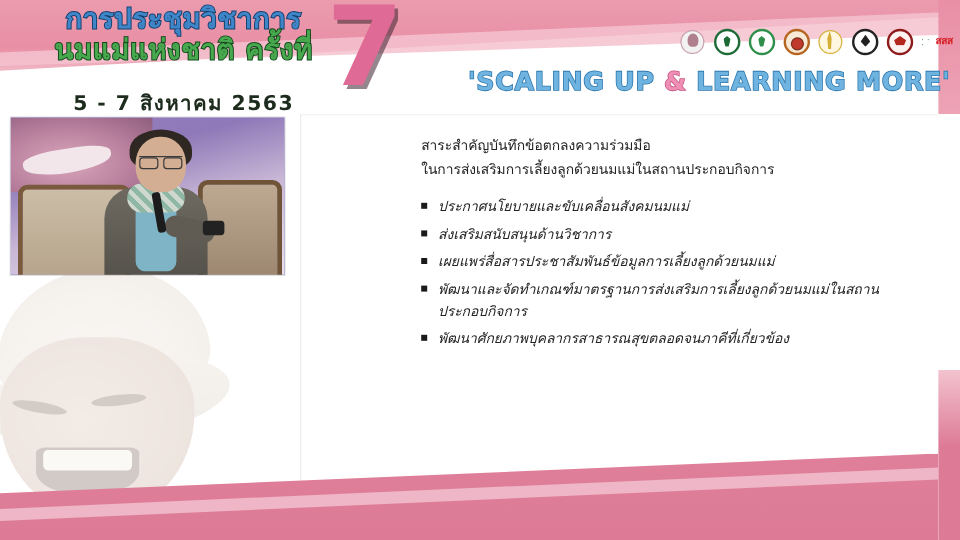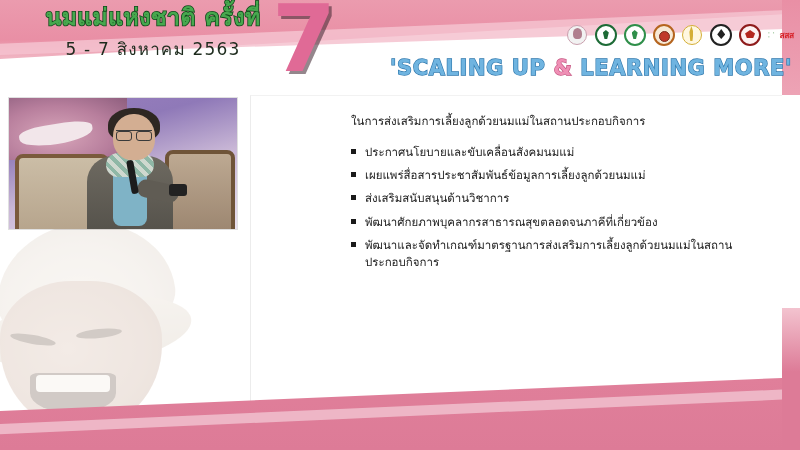--- a/index.html
+++ b/index.html
@@ -49,21 +49,21 @@
     font-size:23px;font-weight:700;color:#3f86c9;line-height:1.08;
     -webkit-text-stroke:1.6px #14406e;paint-order:stroke fill;
     letter-spacing:.5px;white-space:nowrap;
   }
   .title-l2{
     font-size:23px;font-weight:700;color:#47a84e;line-height:1.12;
     -webkit-text-stroke:1.6px #12481c;paint-order:stroke fill;
     letter-spacing:.5px;white-space:nowrap;margin-top:1px;
   }
   .title-date{
-    margin-top:4px;font-size:17px;font-weight:400;color:#1d2b1d;
+    margin-top:16px;font-size:17px;font-weight:700;color:#1d2b1d;
     letter-spacing:1.2px;white-space:nowrap;
   }
 
   
   #logo-row{
     position:absolute;left:566px;top:24px;width:228px;height:26px;
     display:flex;align-items:flex-start;justify-content:space-between;
   }
   .logo{width:22px;height:22px;display:flex;align-items:center;justify-content:center;
         position:relative;flex:0 0 auto;}
@@ -231,21 +231,21 @@
 
   
   #content-panel{
     position:absolute;left:250px;top:0px;width:532px;height:316px;
     background:#ffffff;border-left:1px solid #ececec;border-top:1px solid #f2f2f2;
   }
   #content-inner{position:absolute;left:100px;top:16px;width:410px;}
   .heading-line{
     font-size:11.5px;color:#222222;line-height:1.72;white-space:nowrap;
   }
-  #bullet-list{margin:12px 0 0 0;padding:0;list-style:none;}
+  #bullet-list{margin:12px 0 0 0;padding:0;list-style:none;font-style:italic;}
   #bullet-list li{
     position:relative;padding-left:14px;margin-bottom:6px;
     font-size:11.5px;color:#222222;line-height:1.5;
   }
   #bullet-list li .sq{
     position:absolute;left:0;top:5px;width:5px;height:5px;background:#1a1a1a;
   }
   #bullet-list li .txt{display:block;}
 </style>
 </head>
@@ -253,20 +253,21 @@
 
 <div id="stage">
 
   <div id="header">
     <div class="hdr-pink"></div>
     <div class="hdr-wedge"></div>
     <div class="hdr-wedge2"></div>
     <div class="hdr-right-strip"></div>
 
     <div id="title-block">
+      <div class="title-l1">การประชุมวิชาการ</div>
       <div class="title-l2">นมแม่แห่งชาติ ครั้งที่</div>
       <div class="title-date">5 - 7 สิงหาคม 2563</div>
     </div>
 
     <div id="numeral7">7</div>
 
     <div id="logo-row">
       <span class="logo lg1">
           <span class="disc"></span>
           <span class="inner"></span>
@@ -315,42 +316,43 @@
       <div class="wm-eye l"></div>
       <div class="wm-eye r"></div>
       <div class="wm-mouth"></div>
       <div class="wm-teeth"></div>
       <div class="wm-shoulder"></div>
       <div class="wm-body"></div>
     </div>
 
     <div id="content-panel">
       <div id="content-inner">
+        <div class="heading-line">สาระสำคัญบันทึกข้อตกลงความร่วมมือ</div>
         <div class="heading-line">ในการส่งเสริมการเลี้ยงลูกด้วยนมแม่ในสถานประกอบกิจการ</div>
 
         <ul id="bullet-list">
           <li>
               <span class="sq"></span>
               <span class="txt">ประกาศนโยบายและขับเคลื่อนสังคมนมแม่</span>
             </li>
           <li>
               <span class="sq"></span>
+              <span class="txt">ส่งเสริมสนับสนุนด้านวิชาการ</span>
+            </li>
+          <li>
+              <span class="sq"></span>
               <span class="txt">เผยแพร่สื่อสารประชาสัมพันธ์ข้อมูลการเลี้ยงลูกด้วยนมแม่</span>
             </li>
           <li>
               <span class="sq"></span>
-              <span class="txt">ส่งเสริมสนับสนุนด้านวิชาการ</span>
+              <span class="txt">พัฒนาและจัดทำเกณฑ์มาตรฐานการส่งเสริมการเลี้ยงลูกด้วยนมแม่ในสถานประกอบกิจการ</span>
             </li>
           <li>
               <span class="sq"></span>
               <span class="txt">พัฒนาศักยภาพบุคลากรสาธารณสุขตลอดจนภาคีที่เกี่ยวข้อง</span>
-            </li>
-          <li>
-              <span class="sq"></span>
-              <span class="txt">พัฒนาและจัดทำเกณฑ์มาตรฐานการส่งเสริมการเลี้ยงลูกด้วยนมแม่ในสถานประกอบกิจการ</span>
             </li>
         </ul>
       </div>
     </div>
 
     <div id="video-inset">
       <div class="vi-bg"></div>
       <div class="vi-mouthpic"></div>
       <div class="vi-chair"></div>
       <div class="vi-chair2"></div>

